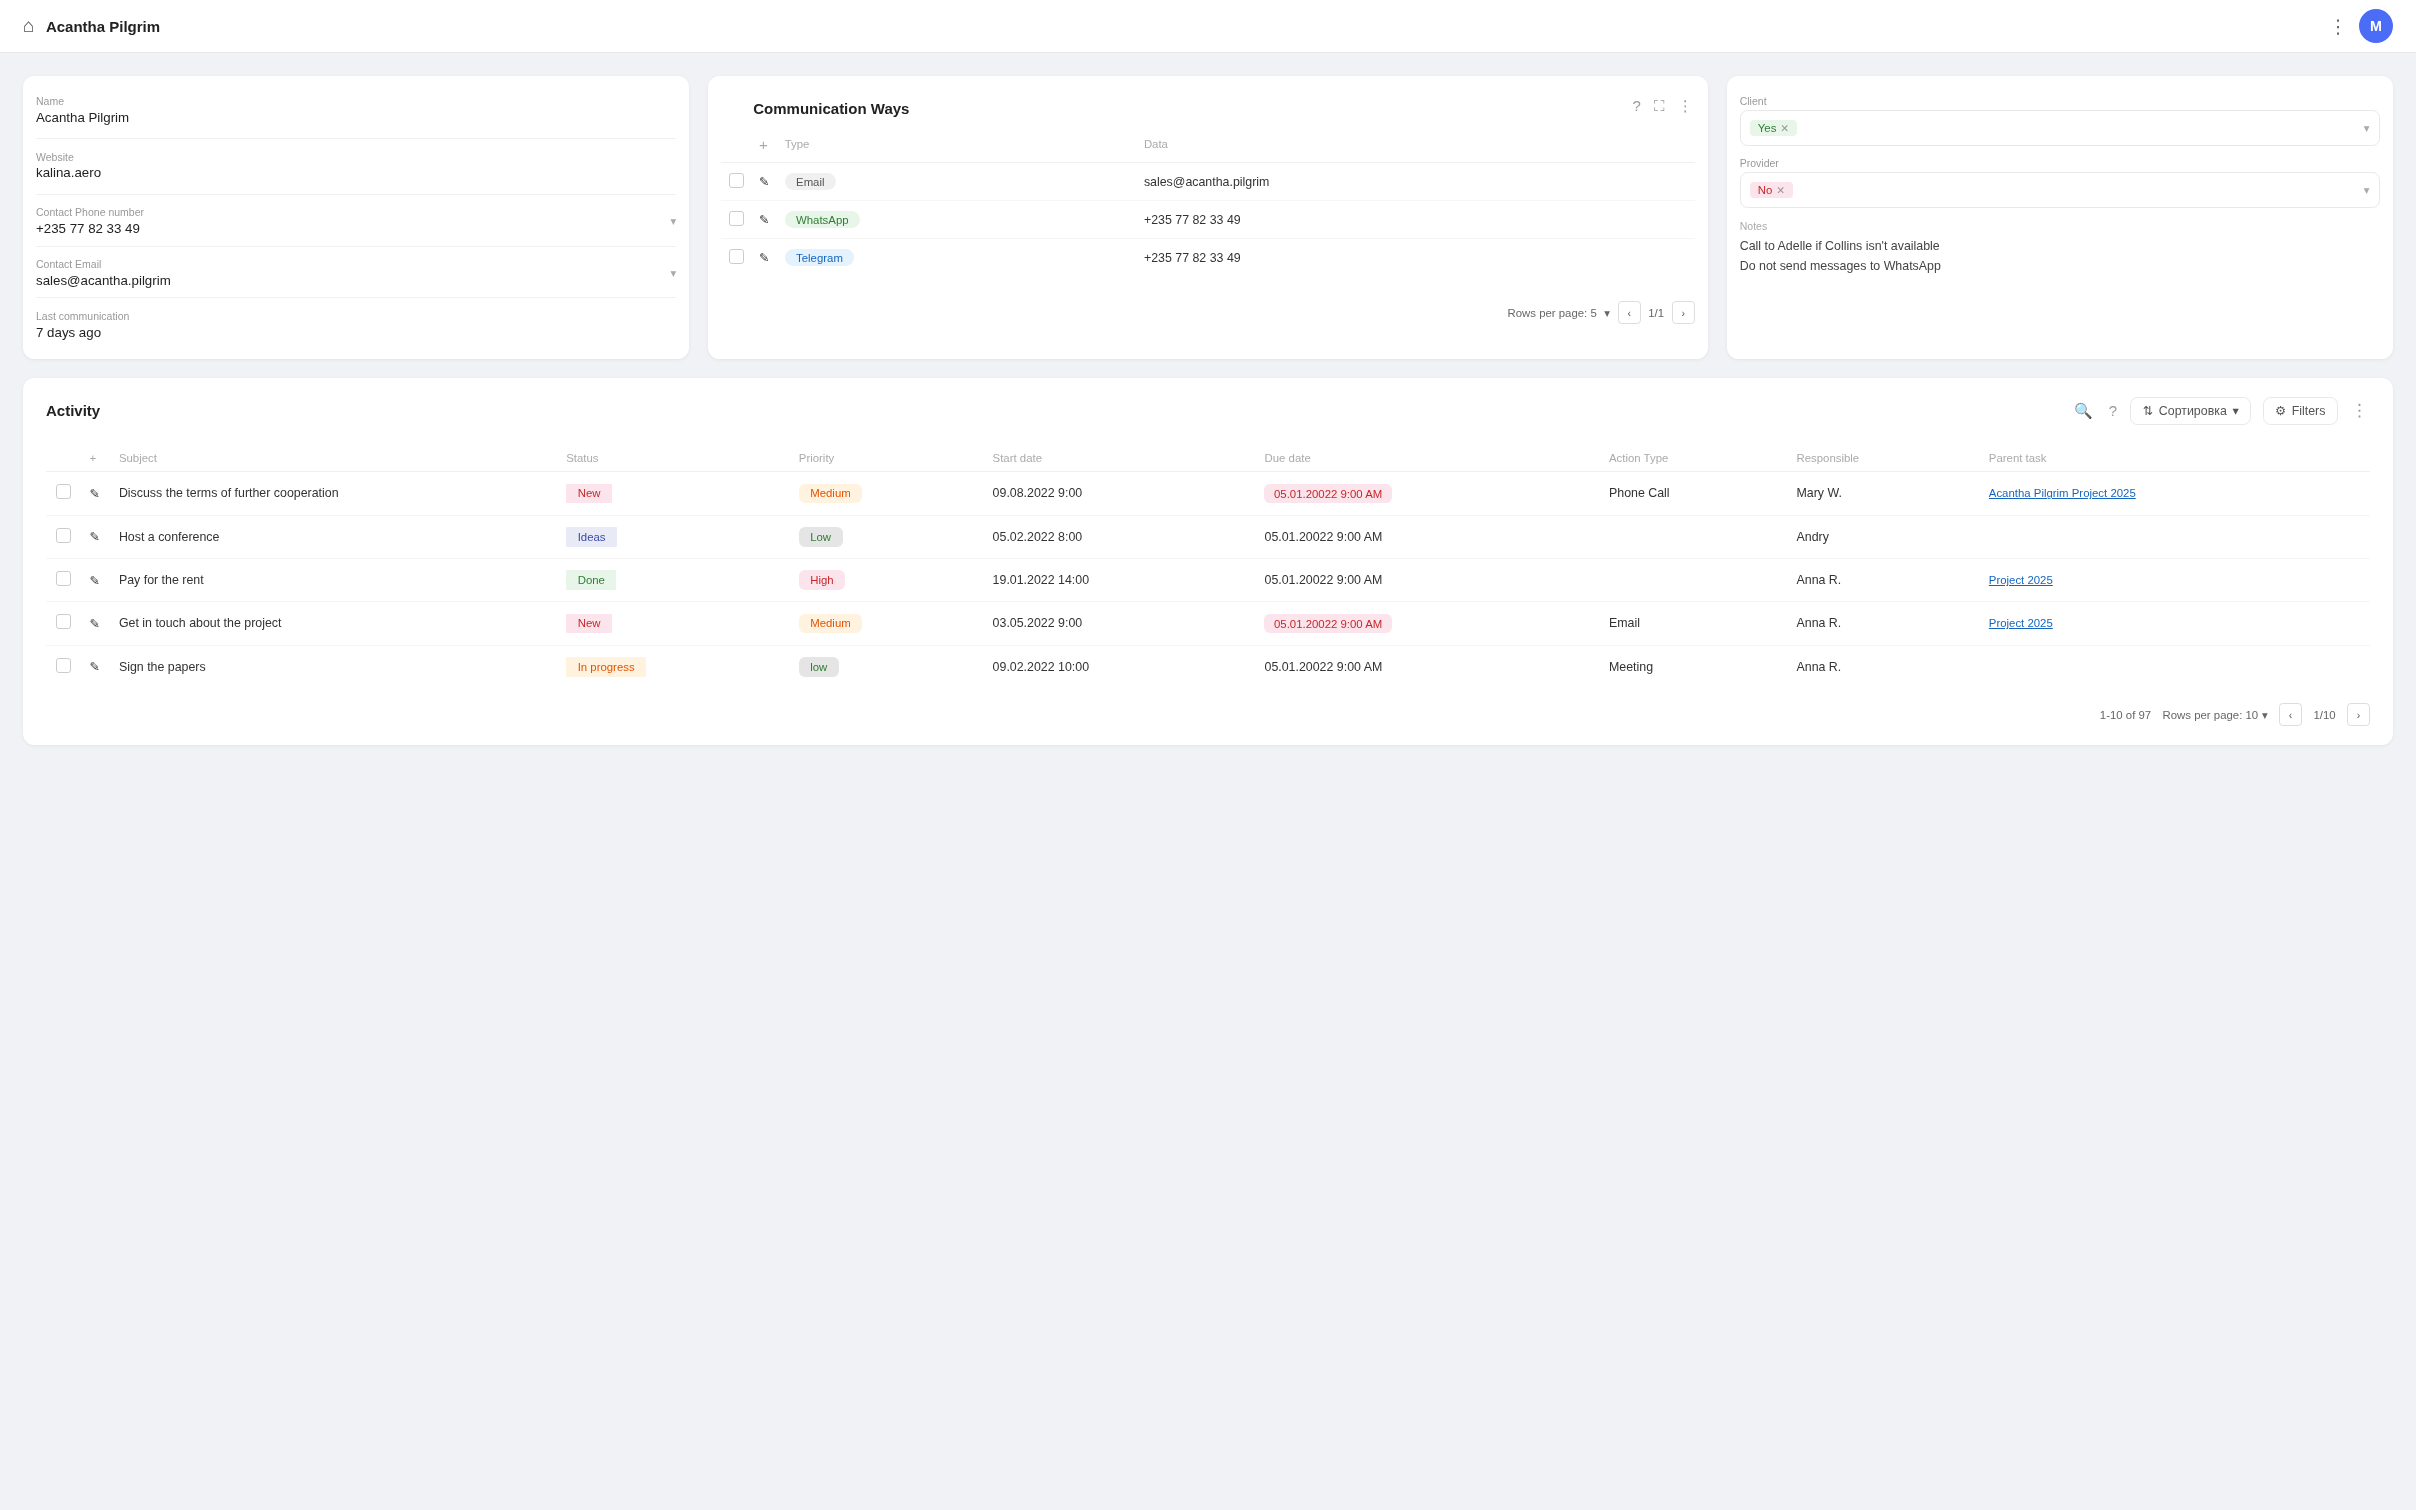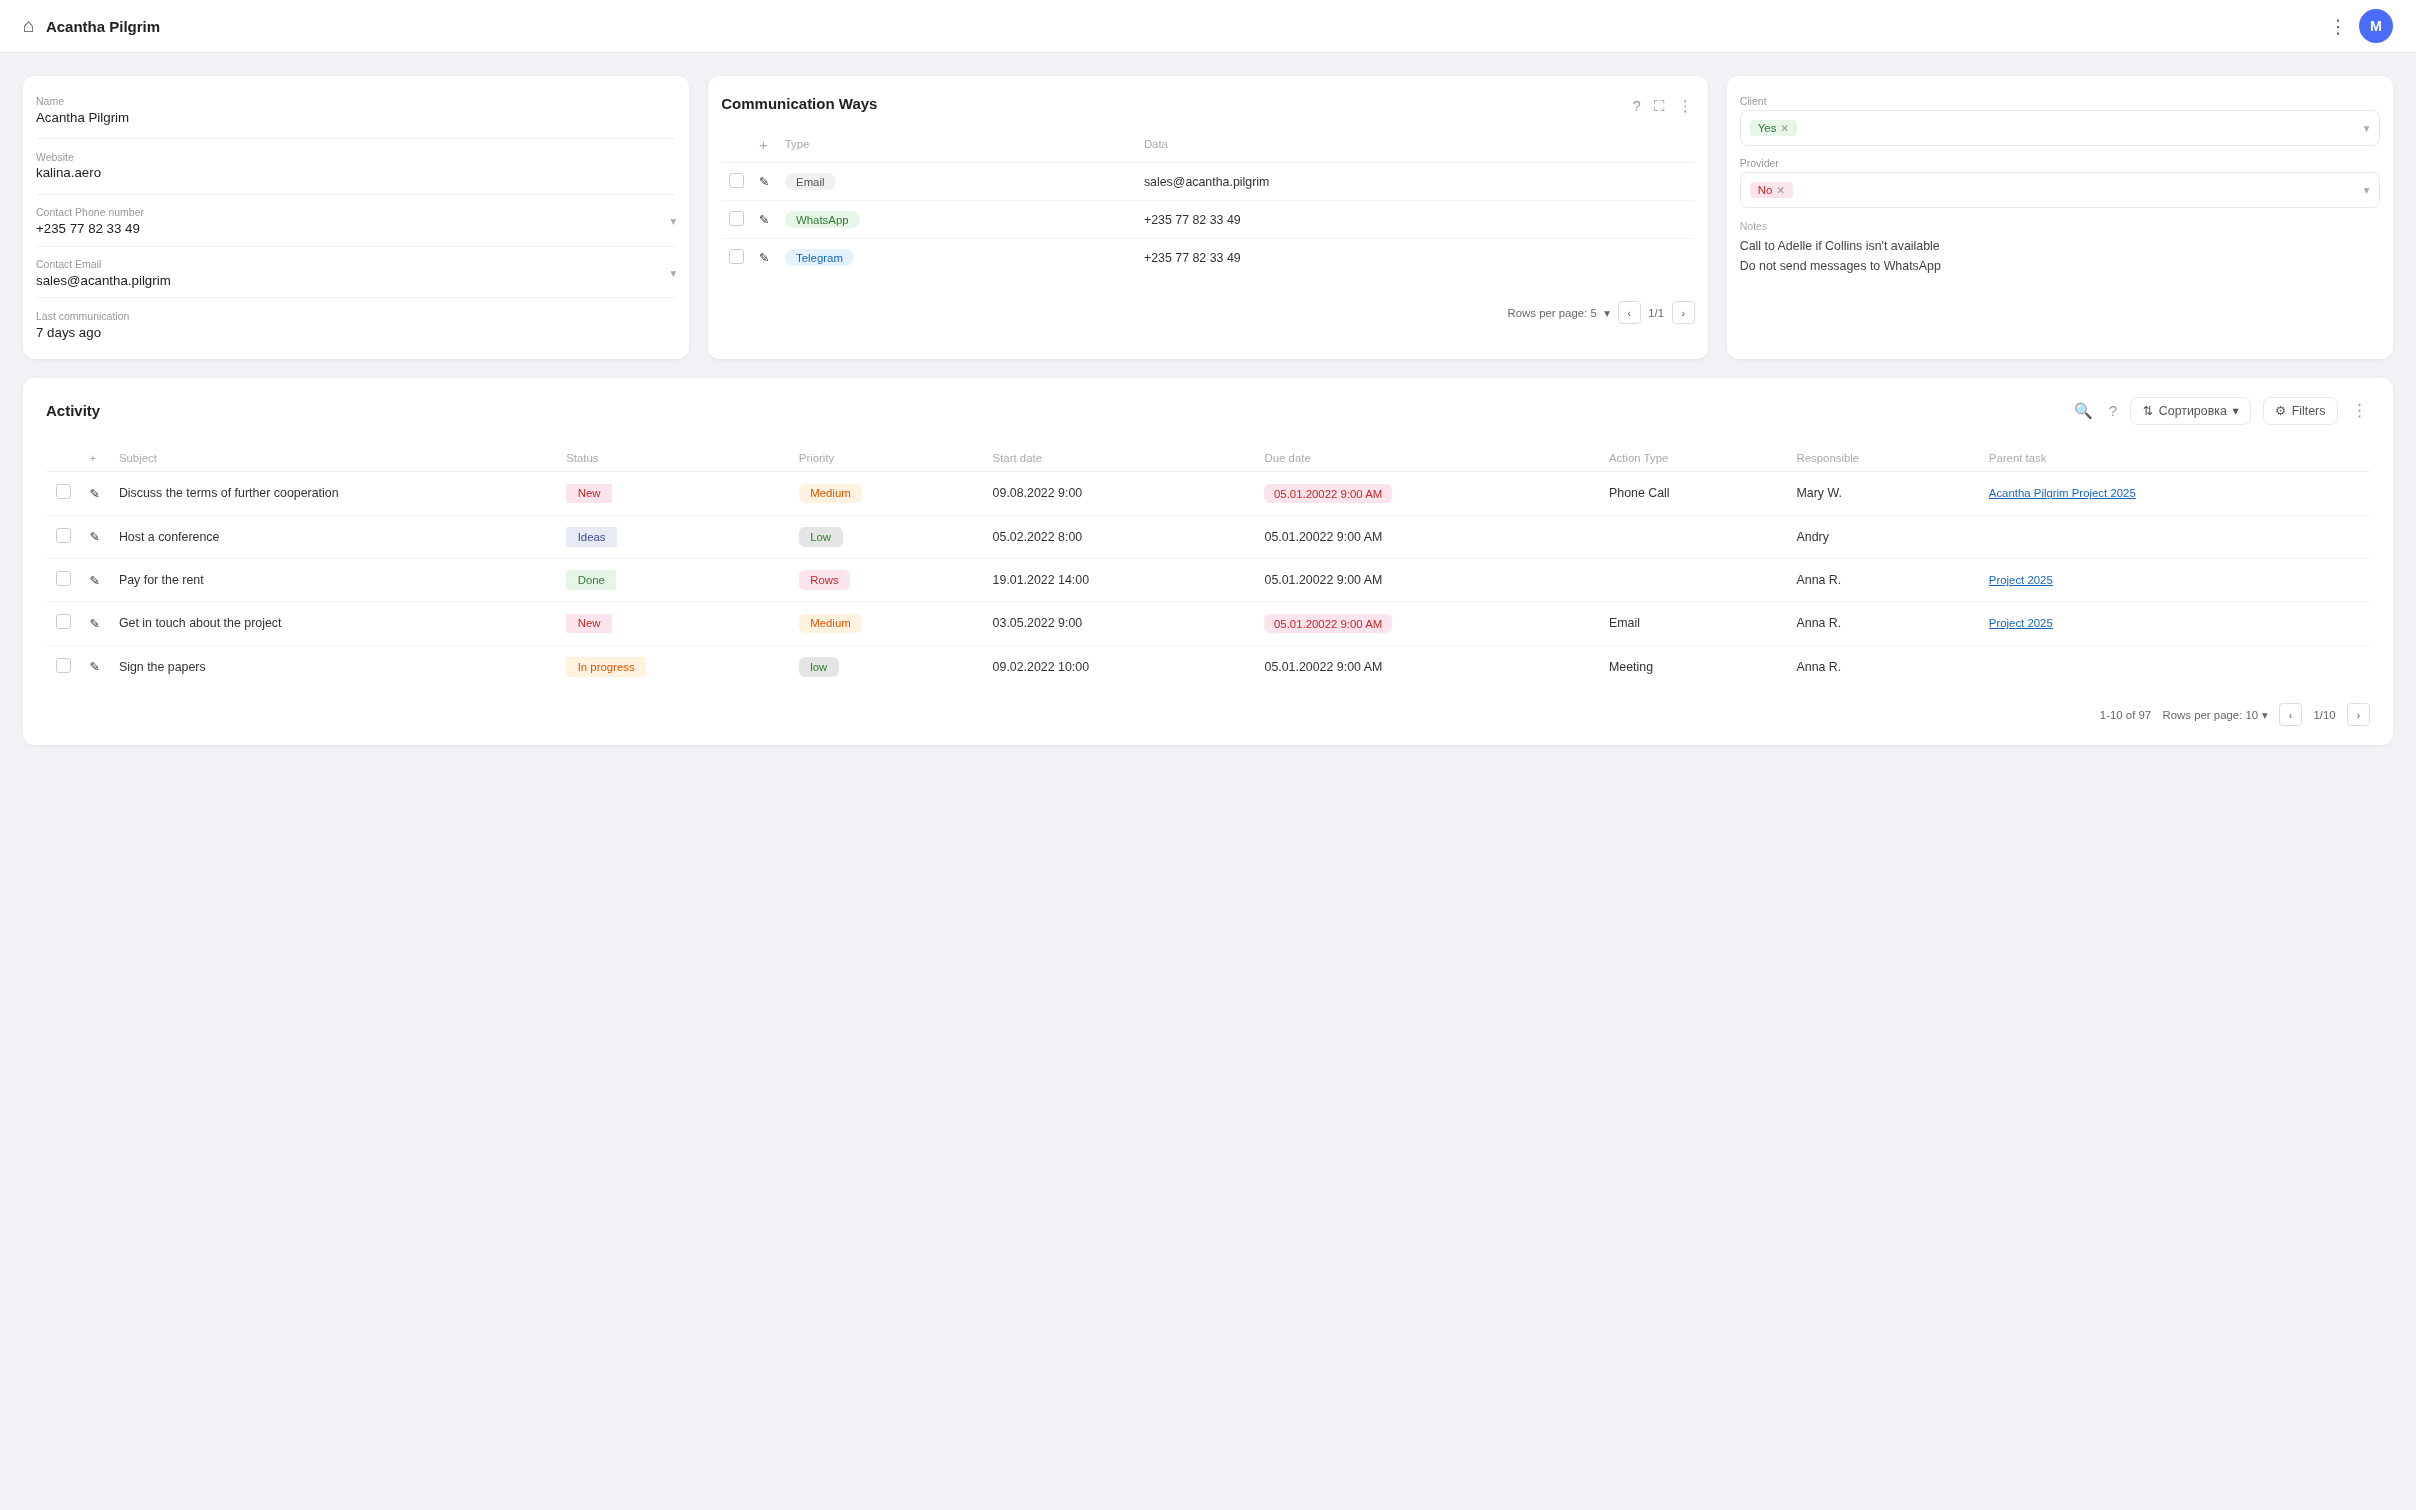--- a/index.html
+++ b/index.html
@@ -96,23 +96,24 @@
       margin-bottom: 11.4px;
     }
     .field-row:last-child { border-bottom: none; margin-bottom: 0; }
     .chevron-down {
       color: #aaa;
       font-size: 11.4px;
     }
     
     .comm-card-header {
       display: flex;
-      align-items: flex-start;
+      align-items: flex-end;
       justify-content: space-between;
       margin-bottom: 15px;
+      margin-left: 32px;
     }
     .comm-title {
       font-size: 15px;
       font-weight: 600;
       color: #222;
     }
     .comm-header-icons {
       display: flex;
       align-items: center;
       gap: 9.5px;
@@ -553,21 +554,21 @@
       <td>05.01.20022 9:00 AM</td>
       <td></td>
       <td>Andry</td>
       <td></td>
     </tr>
           <tr>
       <td><span class="fake-checkbox"></span></td>
       <td class="edit-pencil">✎</td>
       <td style="max-width:190px;">Pay for the rent</td>
       <td><span class="status-badge status-done">Done</span></td>
-      <td><span class="priority-badge priority-high">Rows</span></td>
+      <td><span class="priority-badge priority-high">High</span></td>
       <td>19.01.2022 14:00</td>
       <td>05.01.20022 9:00 AM</td>
       <td></td>
       <td>Anna R.</td>
       <td><span class="parent-link">Project 2025</span></td>
     </tr>
           <tr>
       <td><span class="fake-checkbox"></span></td>
       <td class="edit-pencil">✎</td>
       <td style="max-width:190px;">Get in touch about the project</td>

